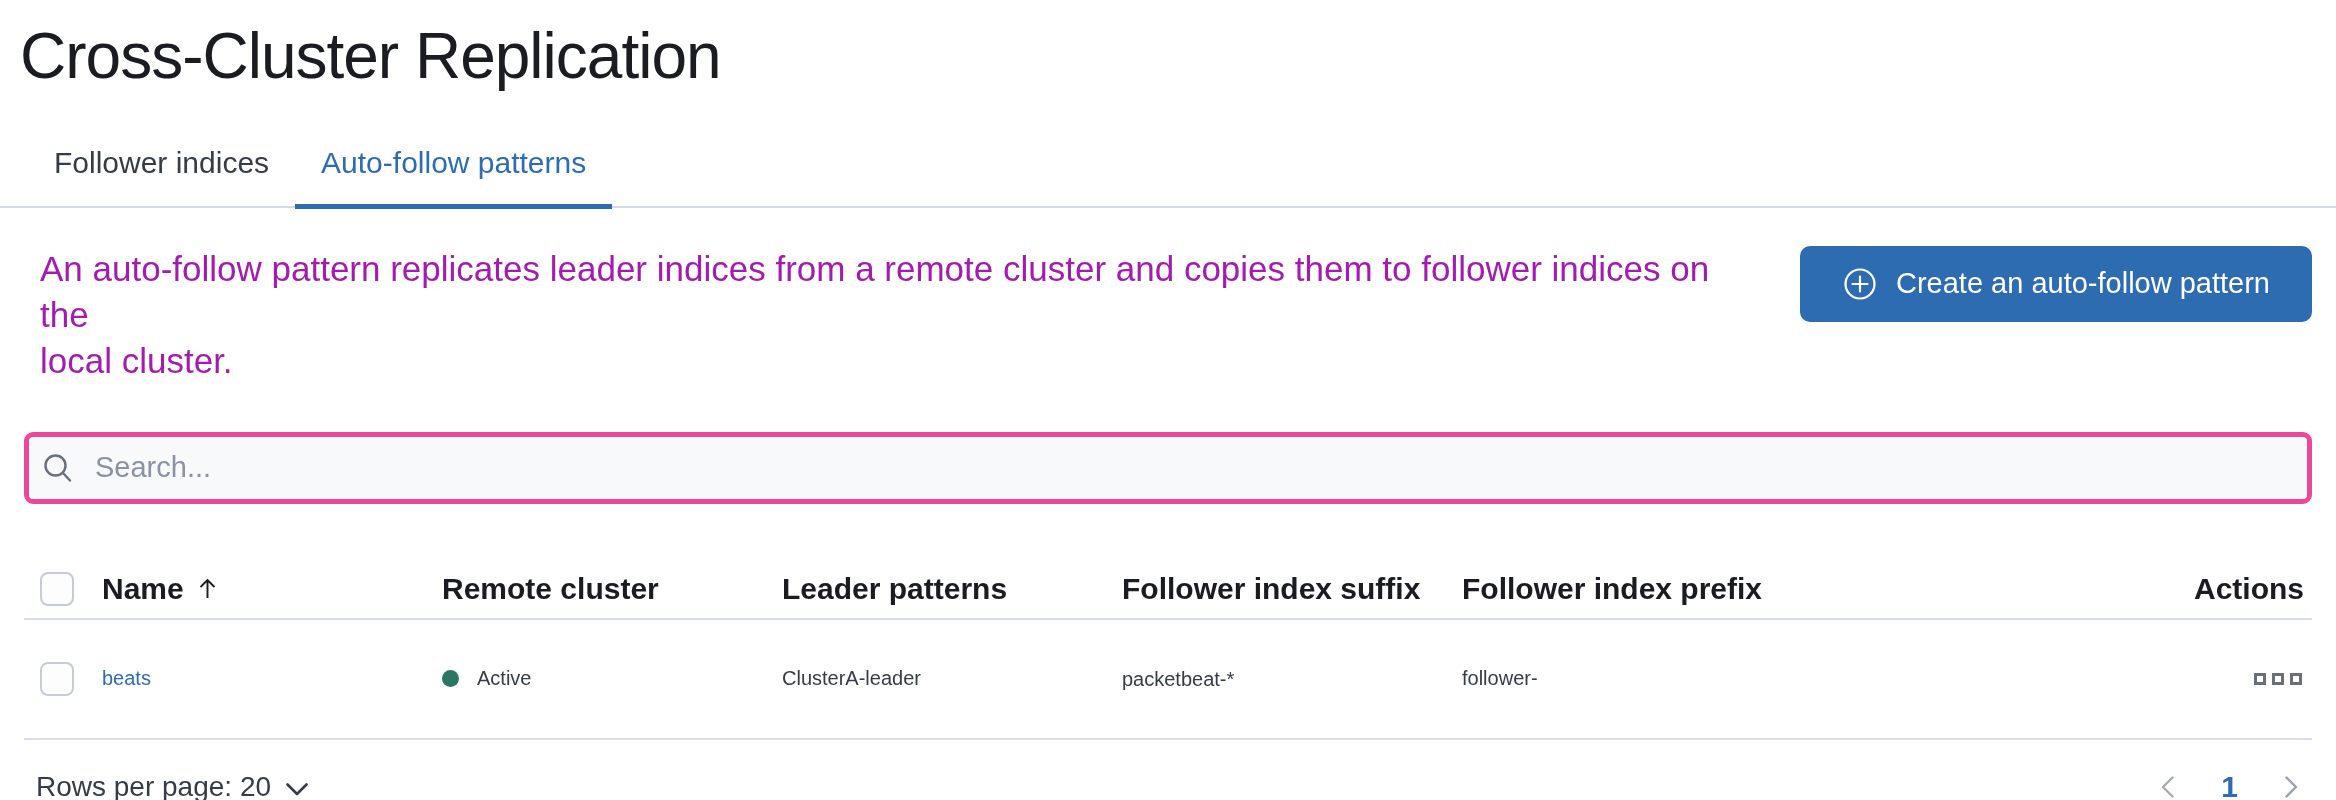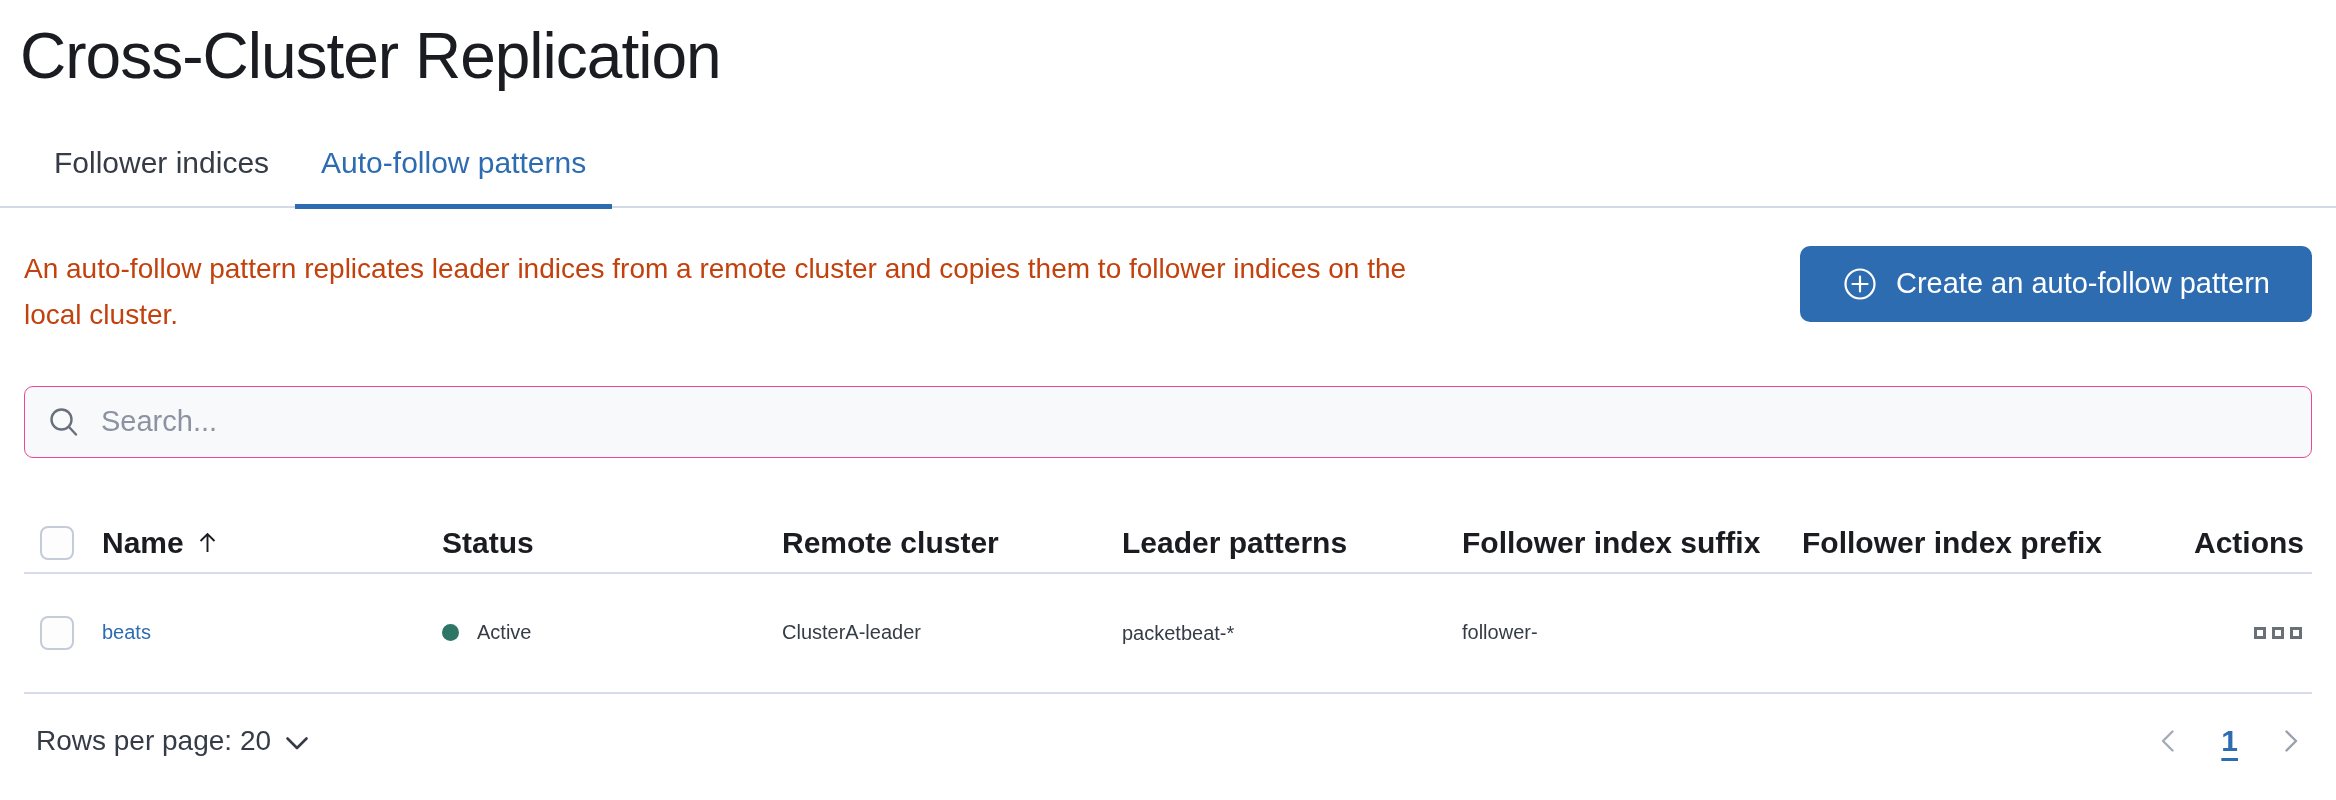--- a/index.html
+++ b/index.html
@@ -24,35 +24,35 @@
     padding:12px 26px 24px 26px;
     border-bottom:5px solid transparent; margin-bottom:-3px;
     cursor:pointer; white-space:nowrap;
   }
   .tab.active { color:#2e6cb2; border-bottom-color:#2e6cb2; }
 
   .content { padding:0 24px; }
 
   
   .intro-row { display:flex; justify-content:space-between; align-items:flex-start; margin-top:38px; }
-  .description { font-size:28px; line-height:46px; color:#c2410c; }
+  .description { font-size:35px; line-height:46px; color:#a21caf;margin-left:16px; }
   .description span { display:block; }
   .create-btn {
     display:flex; align-items:center; gap:18px; flex:none;
     height:76px; padding:0 42px; margin-left:40px;
     background:#2e6cb2; color:#ffffff; border:none; border-radius:10px;
     font-family:inherit; font-size:29px; cursor:pointer;
   }
   .create-btn .icon { display:flex; }
 
   
   .search-bar {
     margin-top:48px; height:72px;
-    background:#f8f9fb; border:1px solid #ec4899; border-radius:9px;
-    display:flex; align-items:center; padding:0 22px; gap:20px;justify-content:space-between;
+    background:#f8f9fb; border:5px solid #ec4899; border-radius:9px;
+    display:flex; align-items:center; padding:0 12px; gap:20px;justify-content:space-between;
   }
   .search-bar input {
     flex:1; border:none; outline:none; background:transparent;
     font-family:inherit; font-size:29px; color:#343741;
   }
   .search-bar input::placeholder { color:#8b93a2; }
 
   
   .table { margin-top:56px; }
   .row { display:flex; align-items:center; border-bottom:2px solid #d6dcea; }
@@ -137,21 +137,20 @@
           <span class="checkbox"></span>
         </div>
         <div class="cell c-name th-cell">
           <span>Name</span>
           <span style="display:flex;">
             <svg width="27" height="27" viewBox="0 0 24 24">
                 <path d="M12 20.5V4.5M5.8 10.7L12 4.5l6.2 6.2" fill="none" stroke="#1a1c21" stroke-width="1.7"></path>
               </svg>
           </span>
         </div>
-        <div class="cell c-status th-cell">Status</div>
         <div class="cell c-remote th-cell">Remote cluster</div>
         <div class="cell c-leader th-cell">Leader patterns</div>
         <div class="cell c-suffix th-cell">Follower index suffix</div>
         <div class="cell c-prefix th-cell">Follower index prefix</div>
         <div class="cell c-actions th-cell">Actions</div>
       </div>
 
       <div class="row trow">
         <div class="cell c-check">
           <span class="checkbox"></span>

